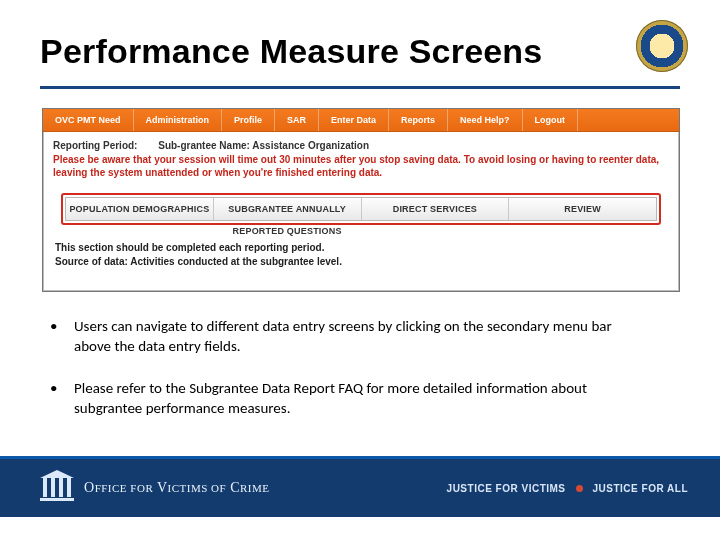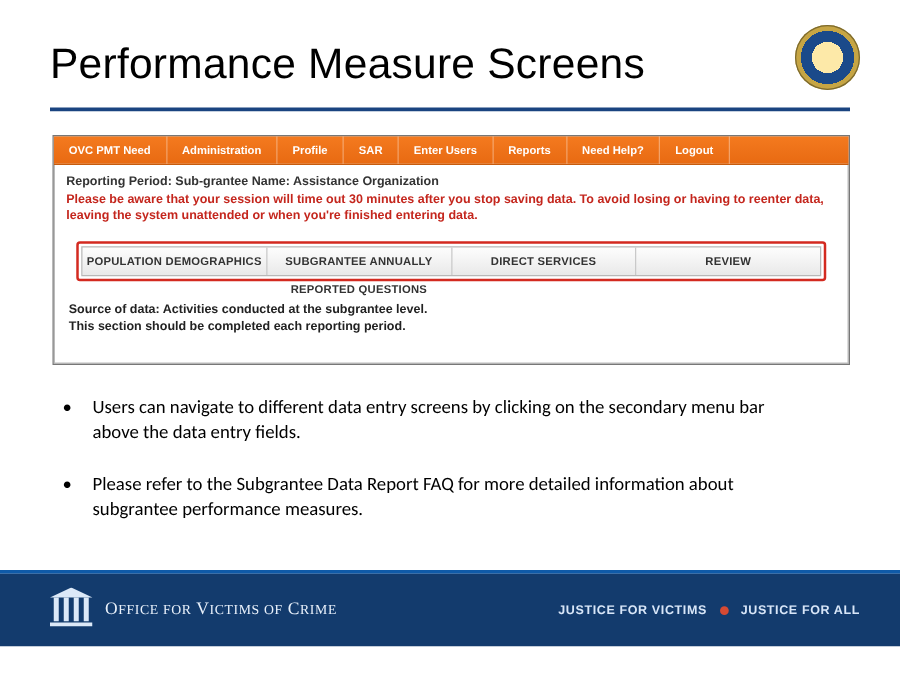--- a/index.html
+++ b/index.html
@@ -1,24 +1,24 @@
 <!DOCTYPE html>
 <html><head>
 <meta charset="utf-8">
 <style>
 html,body{margin:0;padding:0;width:720px;height:540px;font-family:Arial,Helvetica,sans-serif;background:#fff;color:#000;overflow:hidden}
 .slide{position:relative;width:720px;height:540px}
 .seal{position:absolute;top:20px;right:32px;width:52px;height:52px;border-radius:50%;background:radial-gradient(circle at 50% 50%,#fde9a8 0 34%,#1b4a8a 34% 58%,#c6a544 58% 72%,#1b4a8a 72% 100%);box-shadow:0 0 0 1px #7c6a2e inset}
-.title{position:absolute;left:40px;top:32px;font-size:34px;font-weight:400;letter-spacing:.2px}
+.title{position:absolute;left:40px;top:32px;font-size:34px;font-weight:700;letter-spacing:.2px}
 .rule{position:absolute;left:40px;top:86px;width:640px;height:3px;background:#1a4480}
 .shot{position:absolute;left:42px;top:108px;width:636px;height:182px;border:1px solid #777;background:#fff;box-shadow:0 0 0 1px #bbb inset;overflow:hidden}
 .nav1{display:flex;height:22px;background:linear-gradient(#f47a1f,#e86a12);color:#fff;font:700 9px/22px Arial;border-bottom:1px solid #c75b0d}
 .nav1 span{padding:0 12px;border-right:1px solid rgba(255,255,255,.35);white-space:nowrap}
 .report{padding:8px 10px 2px;font:700 10px Arial;color:#333}
-.report .sg{}
+.report .sg{margin-left:18px}
 .warn{padding:0 10px 8px;font:700 10px/13px Arial;color:#c4261d}
 .subbar-wrap{margin:6px 18px 10px;border:2px solid #d32a20;border-radius:3px;padding:2px}
 .subbar{display:flex;height:22px;background:linear-gradient(#fdfdfd,#e9e9e9);border:1px solid #b8b8b8}
 .subbar span{flex:1;text-align:center;font:700 9px/22px Arial;color:#333;border-right:1px solid #c9c9c9;letter-spacing:.2px}
 .subbar span:last-child{border-right:0}
 .sect{padding:6px 12px 0;font:700 10px/14px Arial;color:#222}
 .bullets{position:absolute;left:50px;top:316px;width:600px;font:400 15px/20px Calibri,Arial;color:#000}
 .bullets .row{display:flex;margin-bottom:22px}
 .bullets .dot{width:24px;flex:0 0 24px}
 .footer{position:absolute;left:0;bottom:0;width:720px;height:84px}
@@ -39,41 +39,41 @@
   <div class="seal"></div>
   <div class="title">Performance Measure Screens</div>
   <div class="rule"></div>
 
   <div class="shot">
     <div class="nav1">
       <span>OVC PMT Need</span>
       <span>Administration</span>
       <span>Profile</span>
       <span>SAR</span>
-      <span>Enter Users</span>
+      <span>Enter Data</span>
       <span>Reports</span>
       <span>Need Help?</span>
       <span>Logout</span>
     </div>
     <div class="report">
       <span>Reporting Period:</span>
       <span class="sg">Sub-grantee Name: Assistance Organization</span>
     </div>
     <div class="warn">Please be aware that your session will time out 30 minutes after you stop saving data. To avoid losing or having to reenter data, leaving the system unattended or when you're finished entering data.</div>
     <div class="subbar-wrap">
       <div class="subbar">
         <span>POPULATION DEMOGRAPHICS</span>
         <span>SUBGRANTEE ANNUALLY REPORTED QUESTIONS</span>
         <span>DIRECT SERVICES</span>
         <span>REVIEW</span>
       </div>
     </div>
     <div class="sect">
+      <div>This section should be completed each reporting period.</div>
       <div>Source of data: Activities conducted at the subgrantee level.</div>
-      <div>This section should be completed each reporting period.</div>
     </div>
   </div>
 
   <div class="bullets">
     <div class="row">
       <div class="dot">•</div>
       <div>Users can navigate to different data entry screens by clicking on the secondary menu bar above the data entry fields.</div>
     </div>
     <div class="row">
       <div class="dot">•</div>

